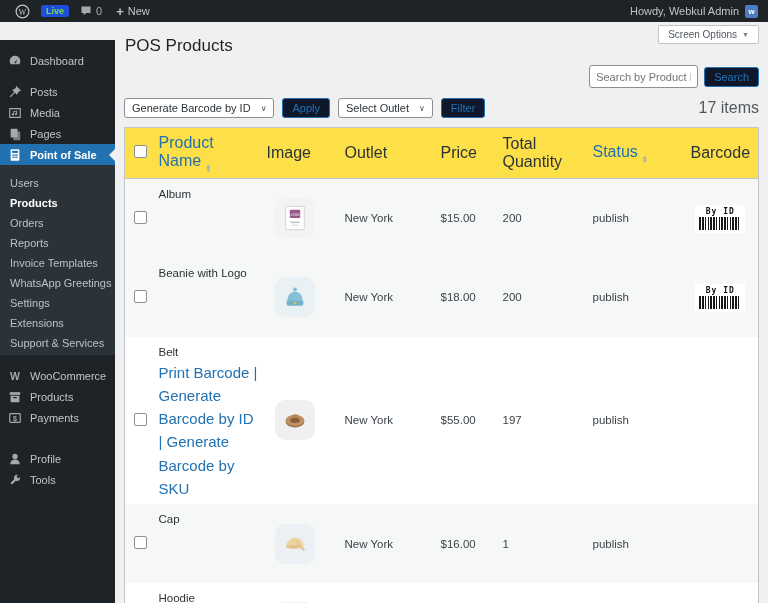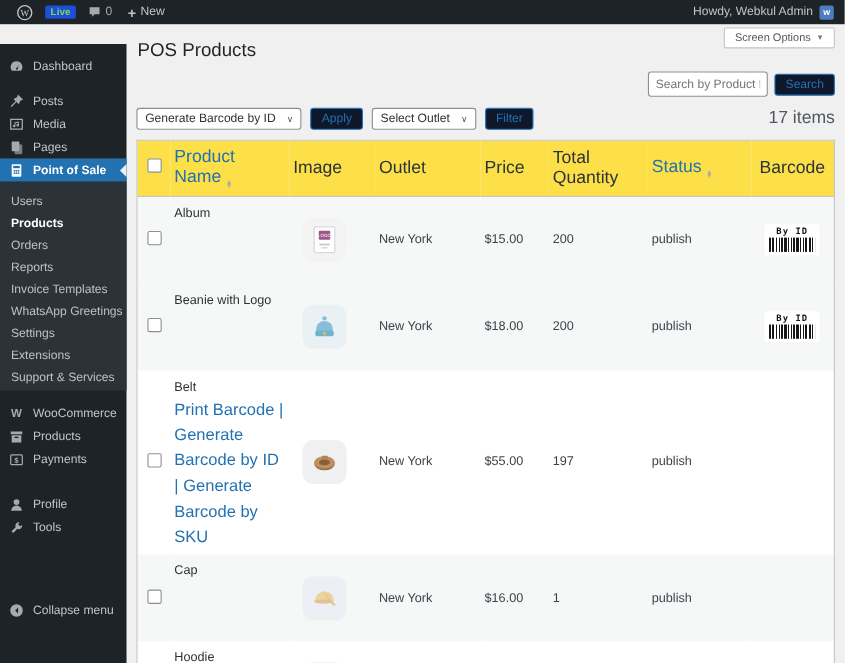--- a/index.html
+++ b/index.html
@@ -284,29 +284,20 @@
     <span class="mi-label">Profile</span>
   </div>
   <div class="menu-item">
     <span class="mi-icon">
       <svg viewBox="0 0 16 16">
           <path d="M13.8 4.6a3.6 3.6 0 0 1-4.9 4.3L4.6 13.2 2.8 11.4l4.3-4.3A3.6 3.6 0 0 1 11.4 2.2L9.6 4l2.4 2.4z"></path>
         </svg>
     </span>
     <span class="mi-label">Tools</span>
   </div>
-  <div class="menu-item collapse-item">
-    <span class="mi-icon">
-      <svg viewBox="0 0 16 16">
-          <circle cx="8" cy="8" r="6.5"></circle>
-          <path d="M9.6 5L6.6 8l3 3z" fill="#1d2327"></path>
-        </svg>
-    </span>
-    <span class="mi-label">Collapse menu</span>
-  </div>
 </div>
 
 <div class="content">
   <button class="screen-options">
     <span>Screen Options</span>
     <span class="caret">▼</span>
   </button>
 
   <h1 class="page-title">POS Products</h1>
 

